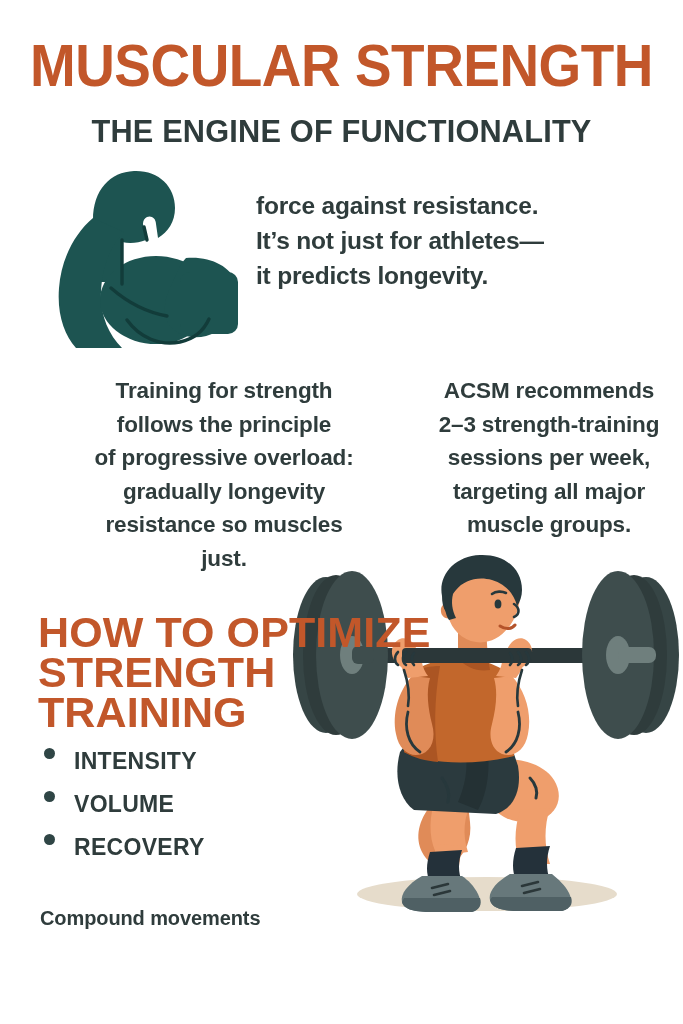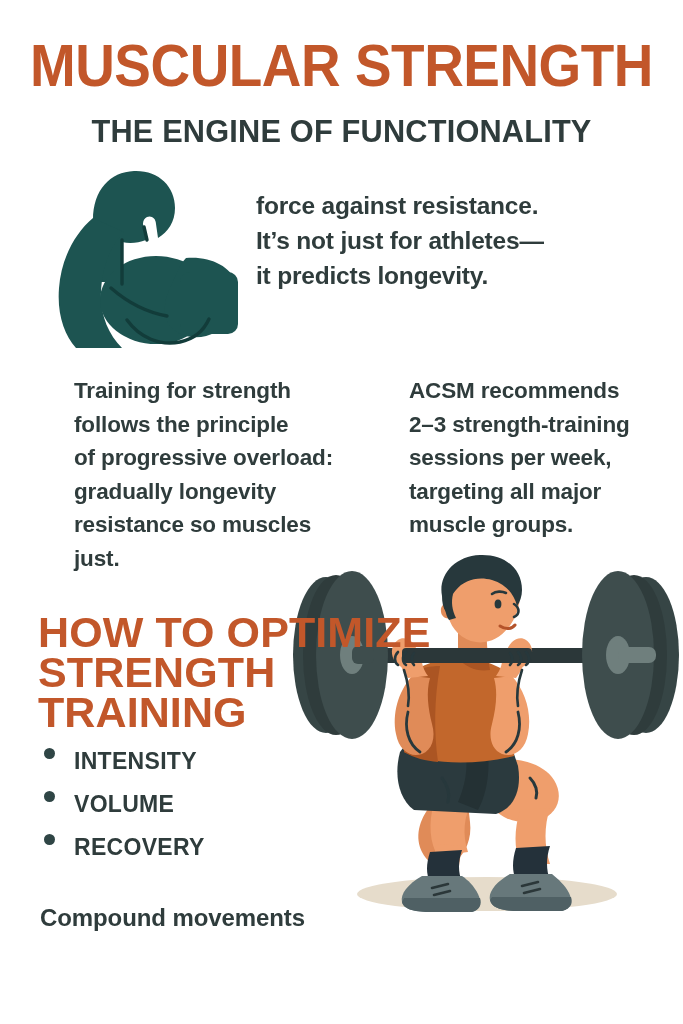--- a/index.html
+++ b/index.html
@@ -75,21 +75,21 @@
 
   
   .col {
     position: absolute;
     font-size: 22.5px;
     line-height: 33.5px;
     font-weight: bold;
     color: #2f3c3c;
     letter-spacing: -0.15px;
   }
-  .col .ln { display: block; white-space: nowrap; }
+  .col .ln { display: block; white-space: nowrap; text-align: center; }
   .col-left  { left: 74px;  top: 374px; width: 300px; }
   .col-right { left: 409px; top: 374px; width: 280px; }
 
   
   .section-head {
     position: absolute;
     left: 38px;
     top: 612px;
     width: 290px;
     font-family: "Liberation Sans Narrow", "Liberation Sans", sans-serif;
@@ -130,21 +130,21 @@
     color: #2f3c3c;
     letter-spacing: 0.3px;
     white-space: nowrap;
   }
 
   
   .footnote {
     position: absolute;
     left: 40px;
     top: 902px;
-    font-size: 24px;
+    font-size: 20px;
     line-height: 32px;
     font-weight: bold;
     color: #2f3c3c;
     letter-spacing: -0.1px;
     white-space: nowrap;
     z-index: 5;
   }
 
   
   .arm-art {

